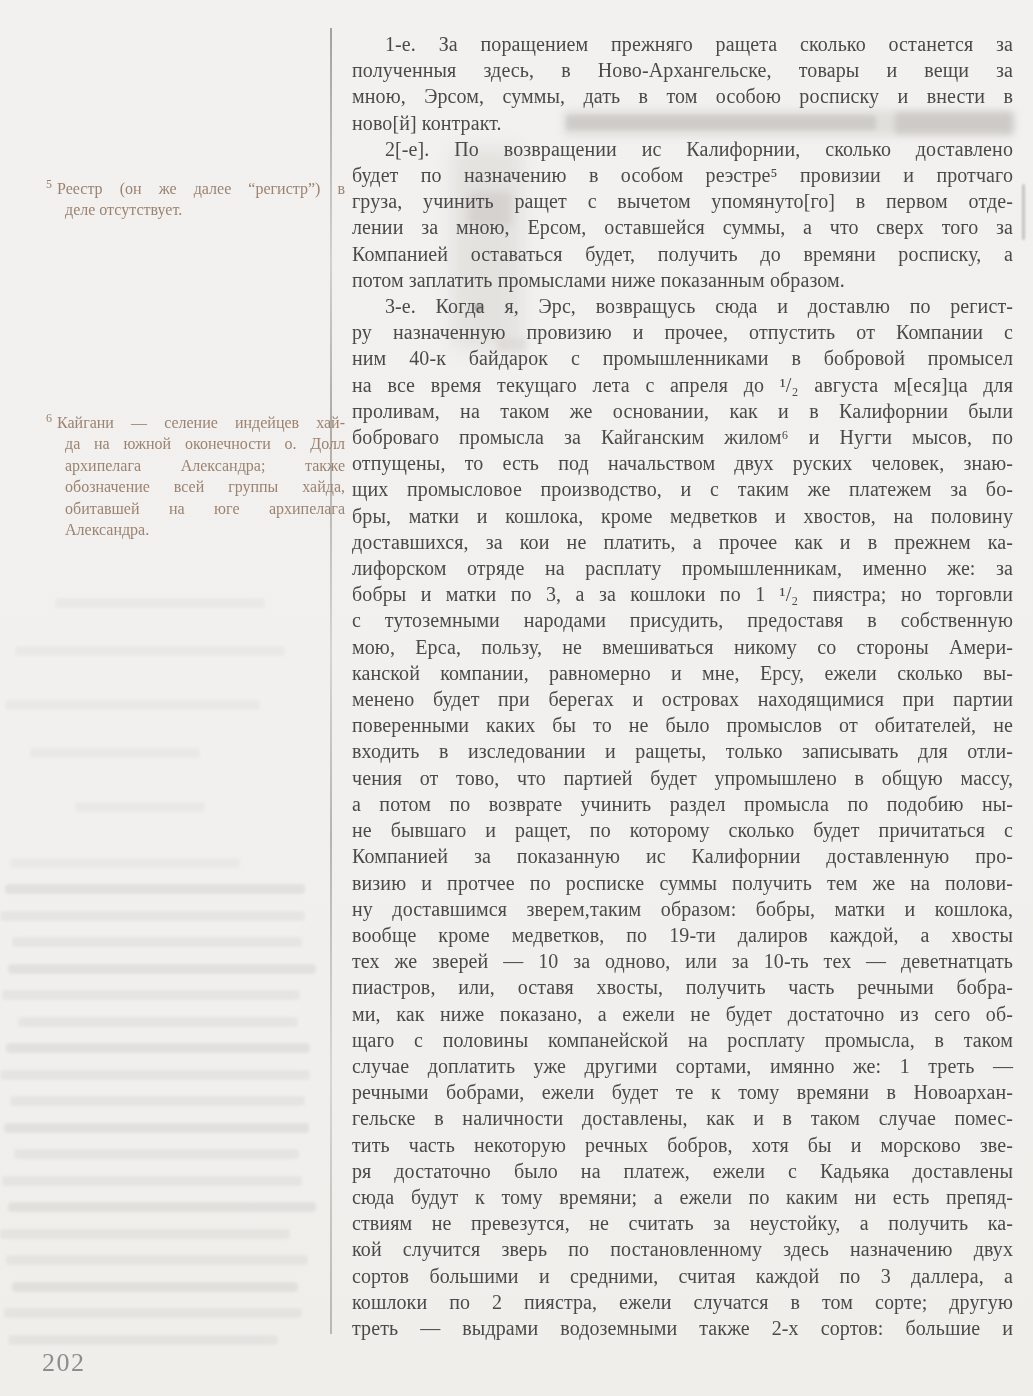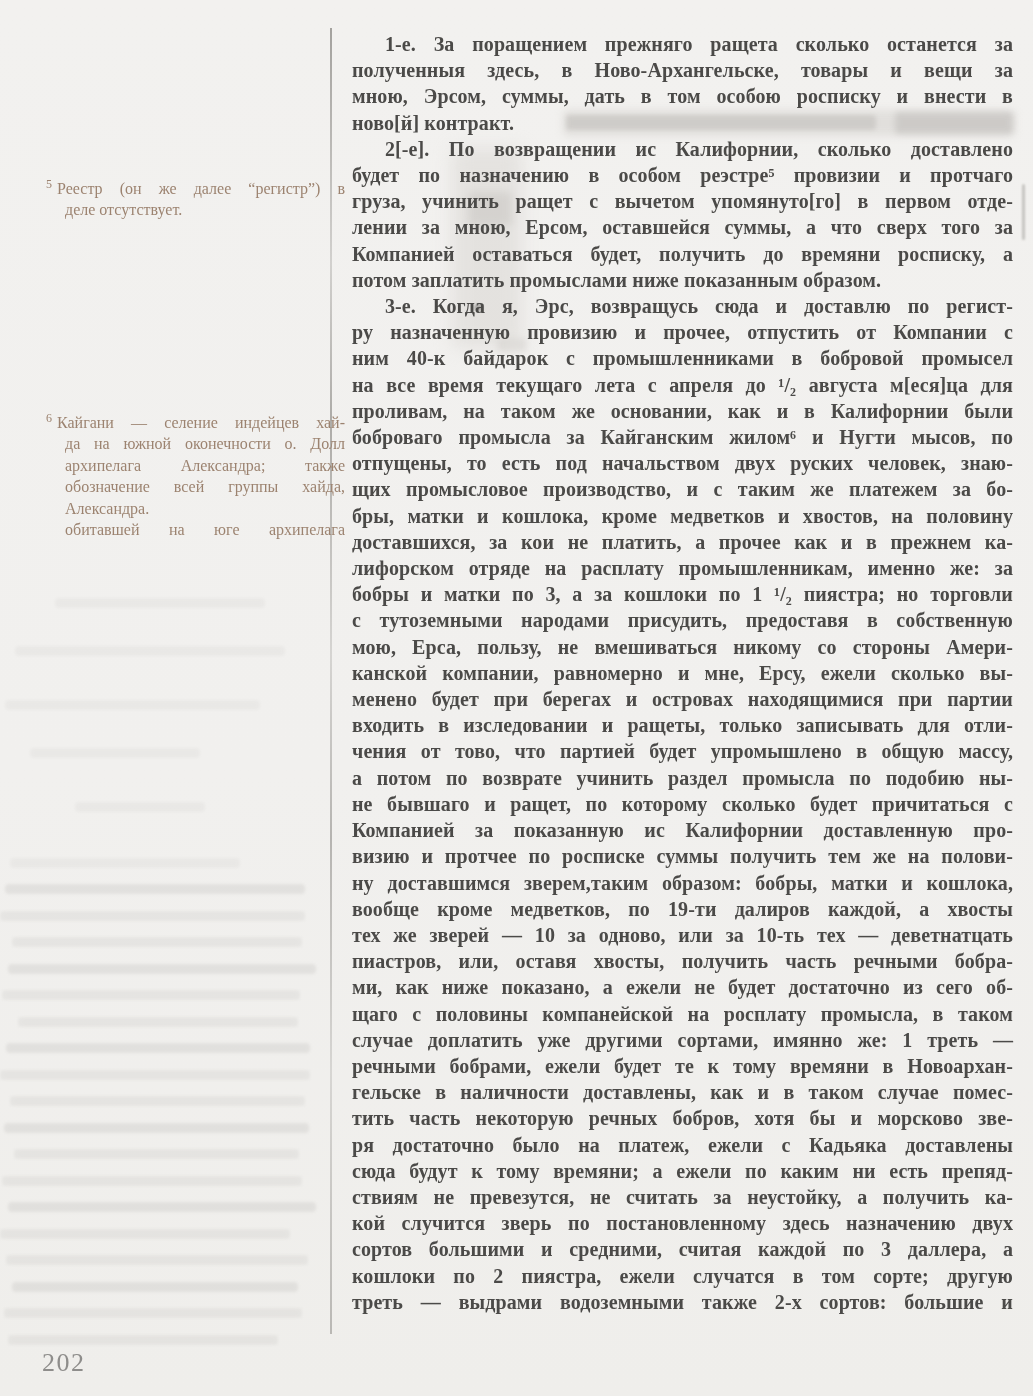--- a/index.html
+++ b/index.html
@@ -21,21 +21,21 @@
       rgba(150,148,144,.75) 30%,rgba(150,148,144,.30) 48%,
       rgba(150,148,144,.65) 62%,rgba(150,148,144,.28) 80%,
       rgba(150,148,144,.6) 100%);
   }
   .main-col{
     position:absolute;left:352px;top:31px;width:661px;
     color:#4b4a48;font-size:20px;line-height:26.2px;
     letter-spacing:.1px;
   }
   .paragraph{margin:0;}
-  .line{text-align:justify;text-align-last:justify;font-weight:bold;}
+  .line{text-align:justify;text-align-last:justify;}
   .line.first{text-indent:33px;}
   .line.para-end{text-align-last:left;}
   .footnote{
     position:absolute;left:46px;width:280px;
     color:#9c8370;font-size:16px;line-height:21.4px;
     padding-left:19px;box-sizing:content-box;margin-top:10px;
   }
   .fn-line{text-align:justify;text-align-last:justify;}
   .fn-line.fn-first{margin-left:-19px;}
   .fn-line.fn-last{text-align-last:left;}
@@ -91,22 +91,22 @@
 
   <div class="footnote" id="fn-0" style="top:168px">
       <div class="fn-line fn-first"><sup class="fn-marker">5</sup><span>Реестр (он же далее “регистр”) в</span></div>
       <div class="fn-line fn-last">деле отсутствует.</div>
     </div>
   <div class="footnote" id="fn-1" style="top:402px">
       <div class="fn-line fn-first"><sup class="fn-marker">6</sup><span>Кайгани — селение индейцев хай-</span></div>
       <div class="fn-line">да на южной оконечности о. Долл</div>
       <div class="fn-line">архипелага Александра; также</div>
       <div class="fn-line">обозначение всей группы хайда,</div>
+      <div class="fn-line">обитавшей на юге архипелага</div>
       <div class="fn-line fn-last">Александра.</div>
-      <div class="fn-line">обитавшей на юге архипелага</div>
     </div>
 
   <div class="main-col" id="main-col">
       <div class="paragraph">
         <div class="line first">1-е. За поращением прежняго ращета сколько останется за</div>
         <div class="line">полученныя здесь, в Ново-Архангельске, товары и вещи за</div>
         <div class="line">мною, Эрсом, суммы, дать в том особою росписку и внести в</div>
         <div class="line para-end">ново[й] контракт.</div>
       </div>
       <div class="paragraph">
@@ -127,20 +127,21 @@
         <div class="line">отпущены, то есть под начальством двух руских человек, знаю-</div>
         <div class="line">щих промысловое производство, и с таким же платежем за бо-</div>
         <div class="line">бры, матки и кошлока, кроме медветков и хвостов, на половину</div>
         <div class="line">доставшихся, за кои не платить, а прочее как и в прежнем ка-</div>
         <div class="line">лифорском отряде на расплату промышленникам, именно же: за</div>
         <div class="line">бобры и матки по 3, а за кошлоки по 1 ¹/₂ пиястра; но торговли</div>
         <div class="line">с тутоземными народами присудить, предоставя в собственную</div>
         <div class="line">мою, Ерса, пользу, не вмешиваться никому со стороны Амери-</div>
         <div class="line">канской компании, равномерно и мне, Ерсу, ежели сколько вы-</div>
         <div class="line">менено будет при берегах и островах находящимися при партии</div>
+        <div class="line">поверенными каких бы то не было промыслов от обитателей, не</div>
         <div class="line">входить в изследовании и ращеты, только записывать для отли-</div>
         <div class="line">чения от тово, что партией будет упромышлено в общую массу,</div>
         <div class="line">а потом по возврате учинить раздел промысла по подобию ны-</div>
         <div class="line">не бывшаго и ращет, по которому сколько будет причитаться с</div>
         <div class="line">Компанией за показанную ис Калифорнии доставленную про-</div>
         <div class="line">визию и протчее по росписке суммы получить тем же на полови-</div>
         <div class="line">ну доставшимся зверем,таким образом: бобры, матки и кошлока,</div>
         <div class="line">вообще кроме медветков, по 19-ти далиров каждой, а хвосты</div>
         <div class="line">тех же зверей — 10 за одново, или за 10-ть тех — деветнатцать</div>
         <div class="line">пиастров, или, оставя хвосты, получить часть речными бобра-</div>

